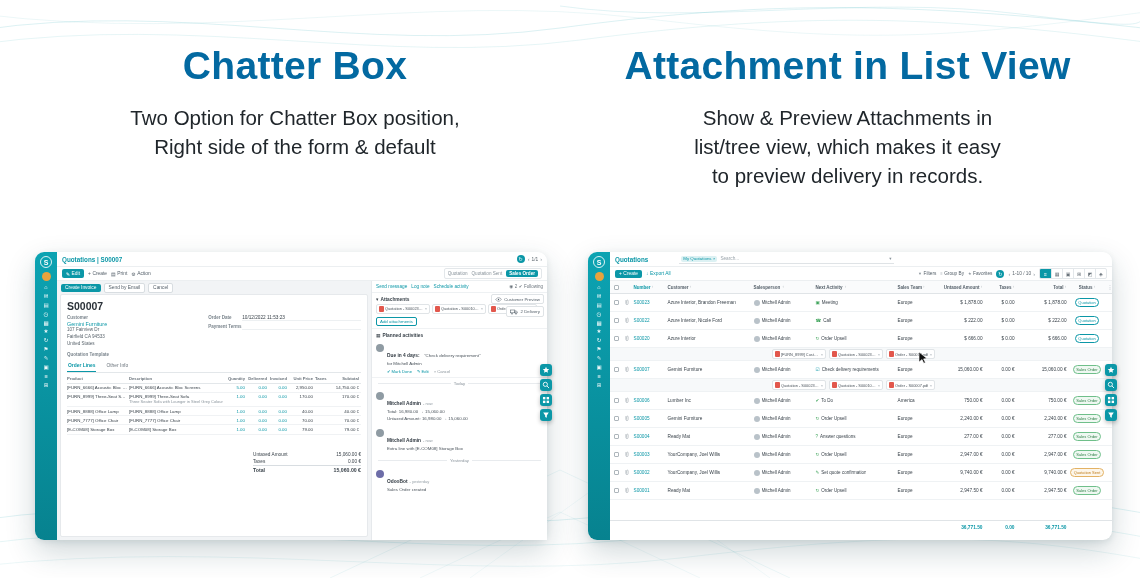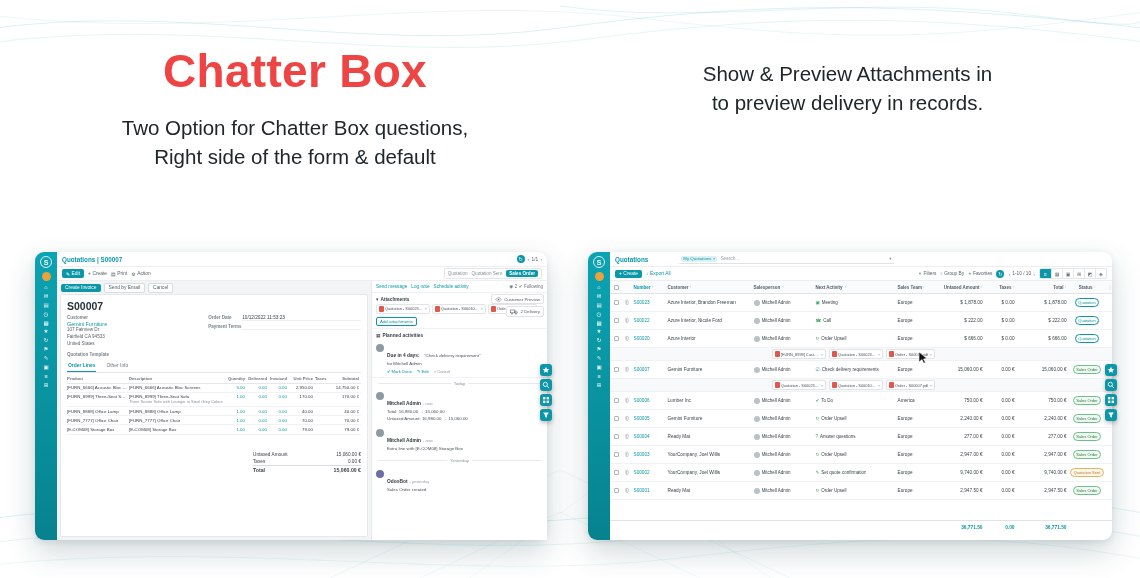--- a/index.html
+++ b/index.html
@@ -2,21 +2,21 @@
 <html><head>
 <meta charset="utf-8">
 <style>
 *{margin:0;padding:0;box-sizing:border-box}
 html,body{width:1140px;height:578px}
 body{font-family:"Liberation Sans","DejaVu Sans",sans-serif;position:relative;overflow:hidden;background:#fff;color:#1c2429;cursor:default}
 .bg{position:absolute;left:0;top:0;z-index:0}
 .hero{position:absolute;top:44px;text-align:center;z-index:2}
 #hero-left{left:40px;width:510px}
 #hero-right{left:585px;width:525px}
-.hero h1{font-size:46px;font-weight:700;color:#ef4444;letter-spacing:.3px}
+.hero h1{font-size:39px;font-weight:700;color:#0369a1;letter-spacing:.3px}
 .hero .desc{margin-top:15px;font-size:20.5px;line-height:1.42;color:#20262b}
 .card{position:absolute;top:252px;height:288px;background:#fff;border-radius:9px;
 box-shadow:0 12px 30px rgba(20,60,70,.20),0 2px 6px rgba(20,60,70,.10);display:flex;z-index:3}
 #form-card{left:35px;width:512px}
 #list-card{left:588px;width:524px}
 
 .sidebar{width:22px;flex:none;background:linear-gradient(180deg,#0CA3B2,#07828F);border-radius:9px 0 0 9px;display:flex;flex-direction:column;align-items:center;padding:4px 0 3px;gap:2.5px}
 .logo{width:12px;height:12px;border:1px solid rgba(255,255,255,.85);border-radius:50%;color:#fff;font-size:7px;font-weight:700;display:flex;align-items:center;justify-content:center;margin-bottom:1px;flex:none}
 .avatar-sb{width:9px;height:9px;border-radius:50%;background:#E8A33D;margin-bottom:2px;flex:none}
 .s-icons{display:flex;flex-direction:column;align-items:center;gap:3.4px}
@@ -160,27 +160,29 @@
     <path d="M-20,566 C240,538 460,584 680,558 S1000,532 1160,562" opacity=".08"></path>
     <path d="M330,578 L560,470 L790,578" opacity=".07"></path>
     <path d="M420,578 L560,512 L700,578" opacity=".06"></path>
     <path d="M470,578 L620,470 L770,578" opacity=".05"></path>
   </g>
 </svg>
 
 <div class="hero" id="hero-left">
   <h1>Chatter Box</h1>
   <div class="desc">
-    <div>Two Option for Chatter Box questions,</div>
+    <div>Two Option for Chatter Box position,</div>
     <div>Right side of the form &amp; default</div>
   </div>
 </div>
 <div class="hero" id="hero-right">
+  <h1>Attachment in List View</h1>
   <div class="desc">
     <div>Show &amp; Preview Attachments in</div>
+    <div>list/tree view, which makes it easy</div>
     <div>to preview delivery in records.</div>
   </div>
 </div>
 
 <div class="card" id="form-card">
   <aside class="sidebar">
     <div class="logo">S</div>
     <div class="avatar-sb"></div>
     <div class="s-icons">
         <span class="s-icon">⌂</span>

